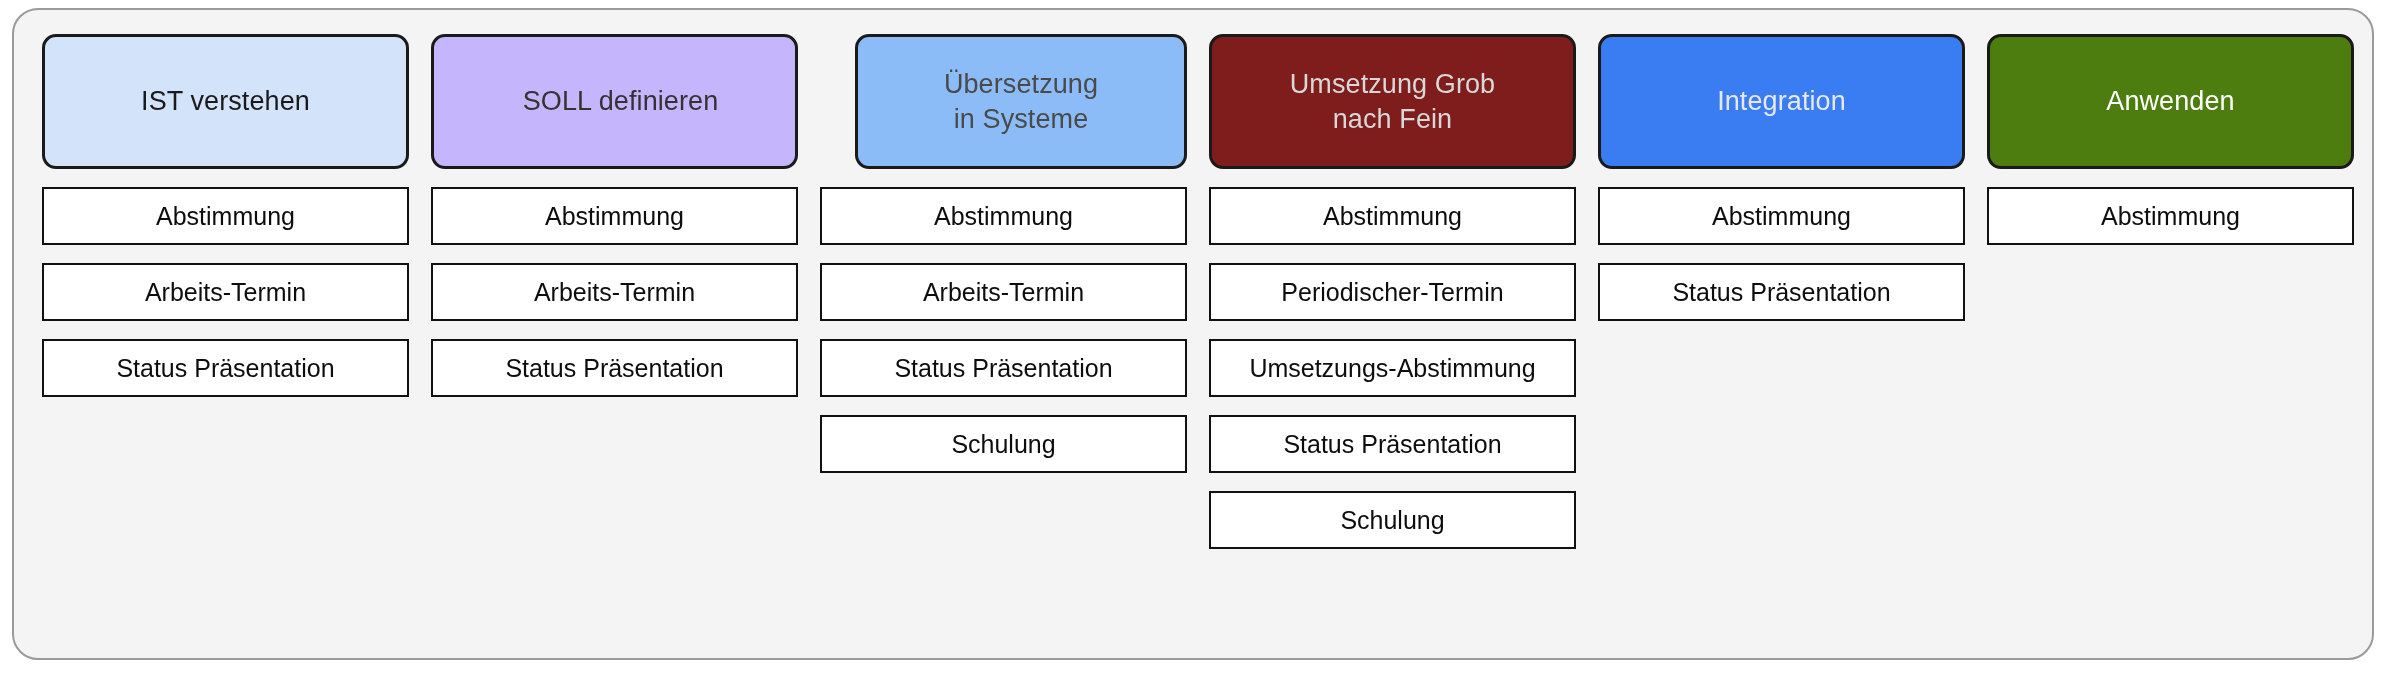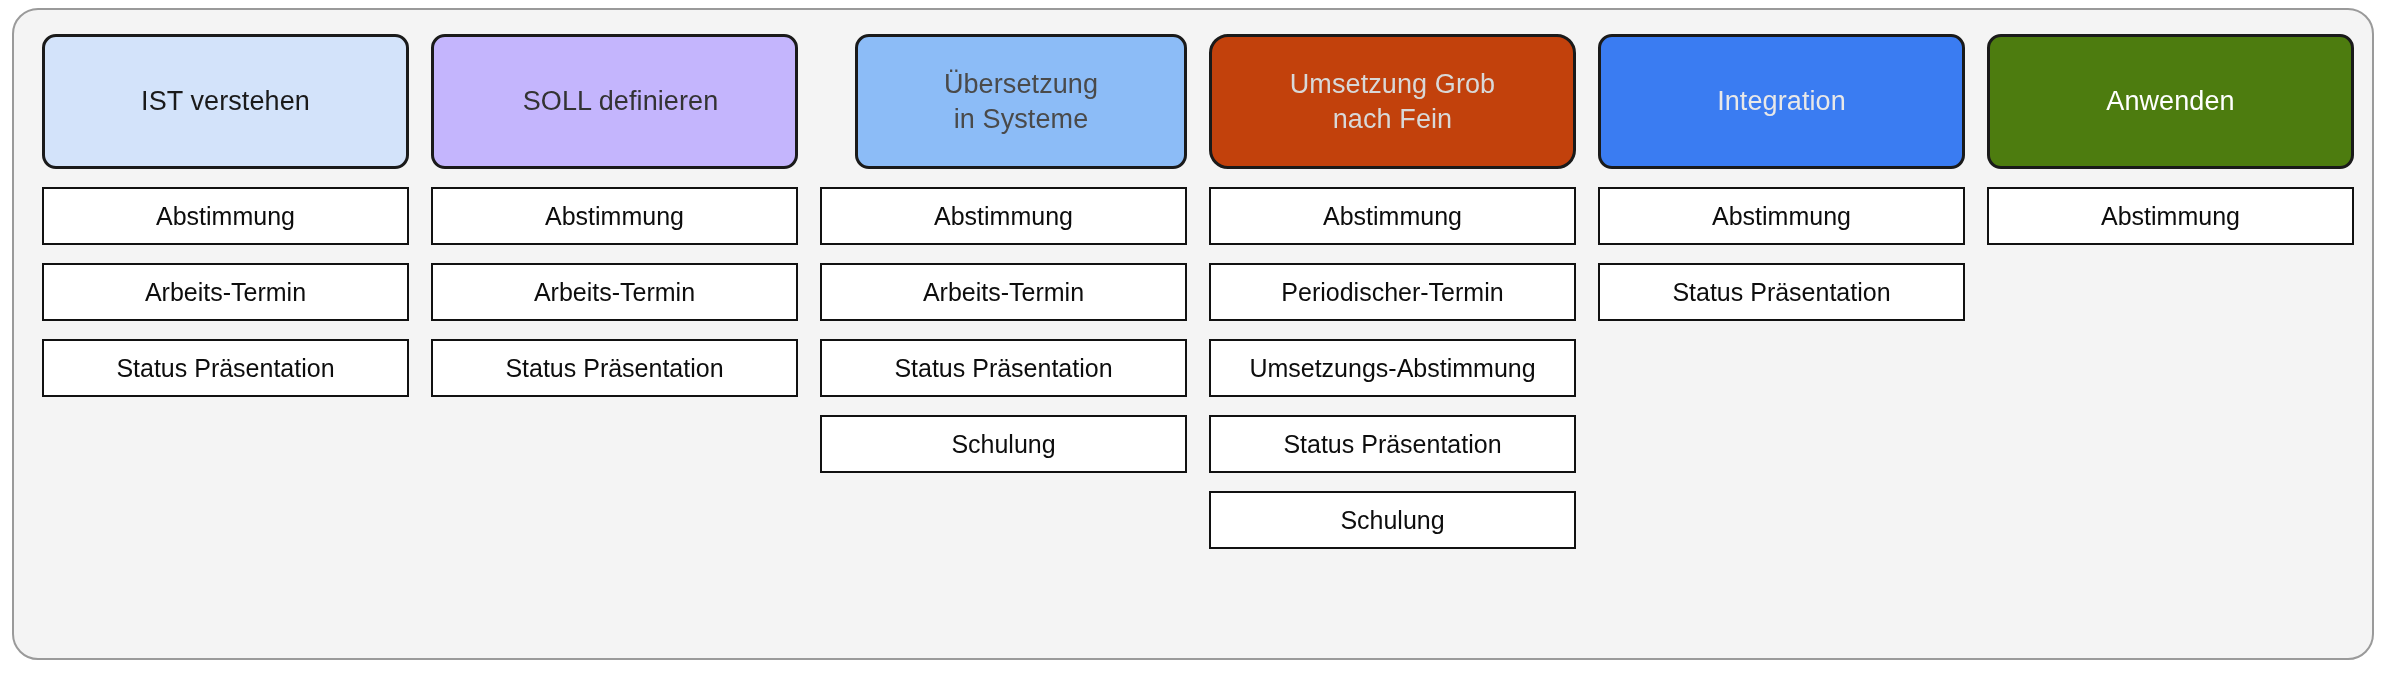--- a/index.html
+++ b/index.html
@@ -106,21 +106,21 @@
         </div>
         <div class="column">
           <div class="phase" style="background: rgb(140, 188, 247); color: rgb(74, 74, 74); border-color: rgb(26, 26, 26); margin-left: 35px;">Übersetzung
 in Systeme</div>
           <div class="item">Abstimmung</div>
           <div class="item">Arbeits-Termin</div>
           <div class="item">Status Präsentation</div>
           <div class="item">Schulung</div>
         </div>
         <div class="column">
-          <div class="phase" style="background: #c2410c; color: rgb(216, 216, 216); border-color: rgb(26, 26, 26); border-radius: 19px;">Umsetzung Grob
+          <div class="phase" style="background: #7f1d1d; color: rgb(216, 216, 216); border-color: rgb(26, 26, 26);">Umsetzung Grob
 nach Fein</div>
           <div class="item">Abstimmung</div>
           <div class="item">Periodischer-Termin</div>
           <div class="item">Umsetzungs-Abstimmung</div>
           <div class="item">Status Präsentation</div>
           <div class="item">Schulung</div>
         </div>
         <div class="column">
           <div class="phase" style="background: rgb(58, 124, 242); color: rgb(232, 232, 232); border-color: rgb(26, 26, 26);">Integration</div>
           <div class="item">Abstimmung</div>

